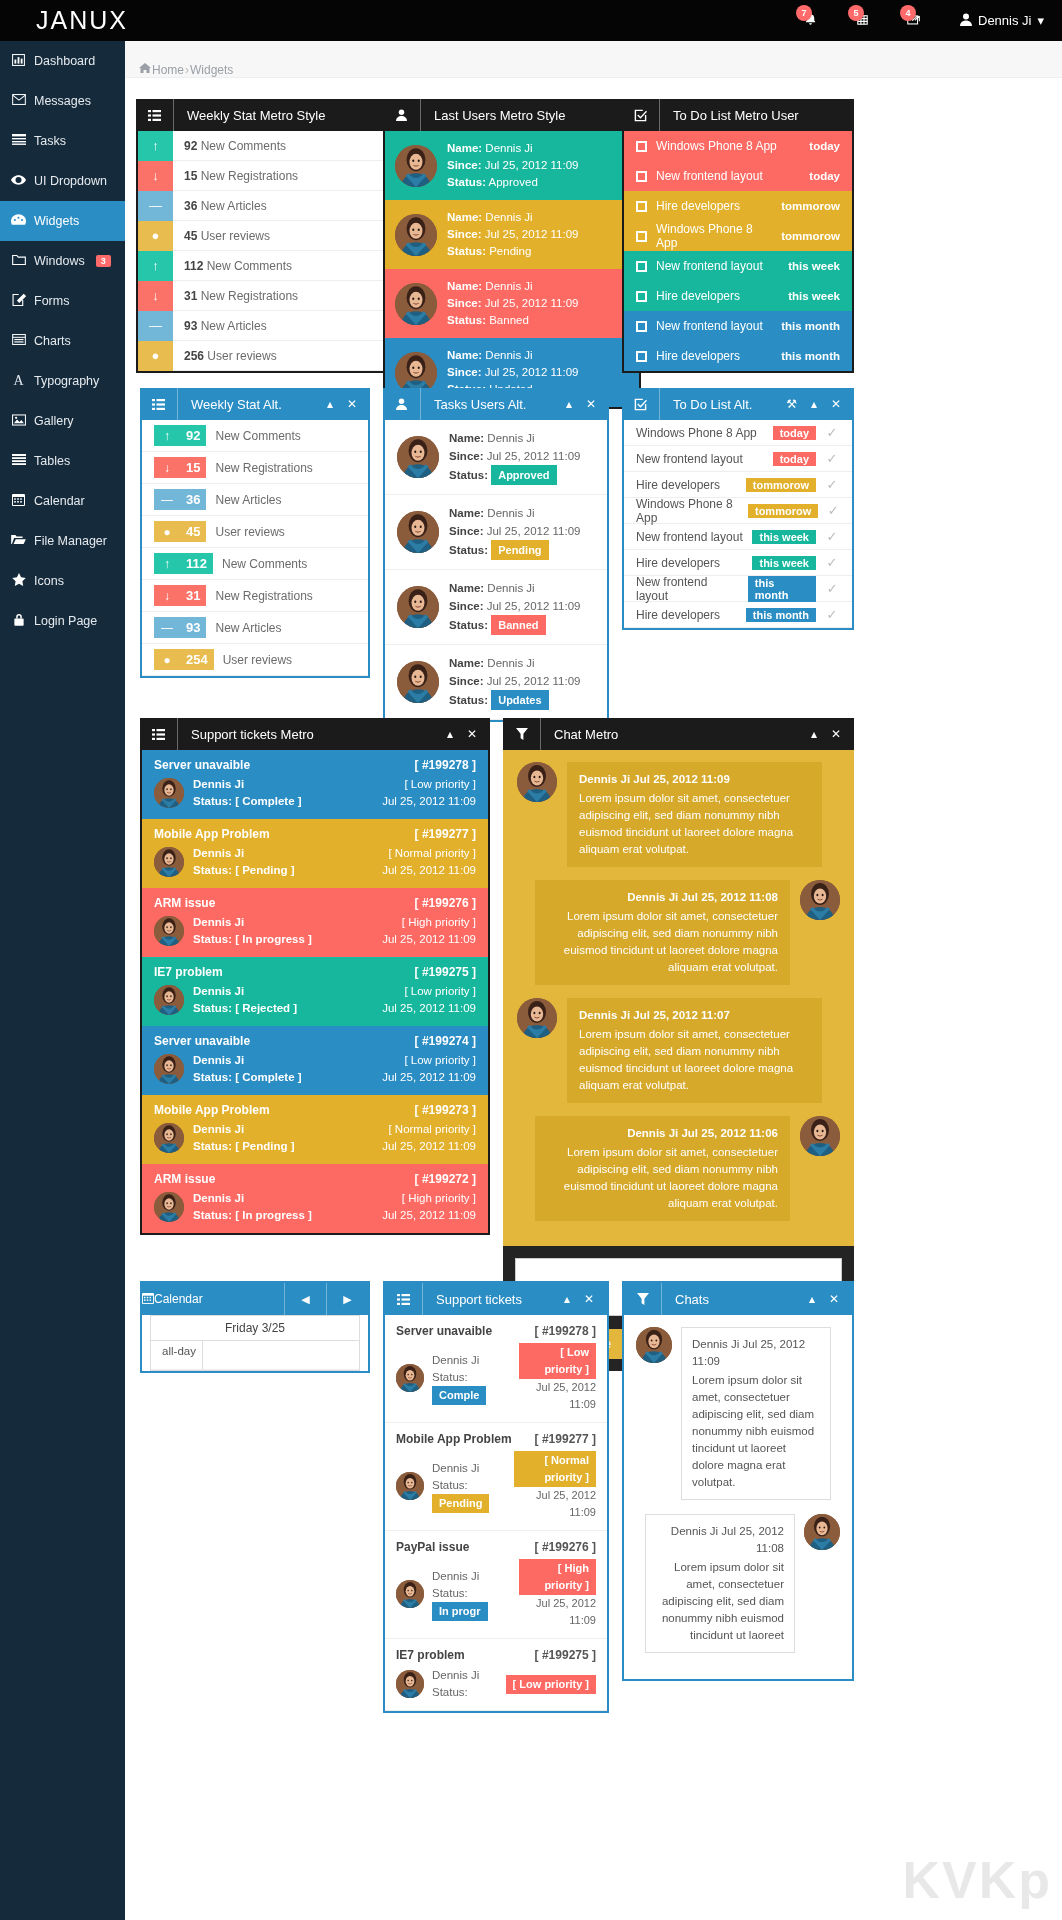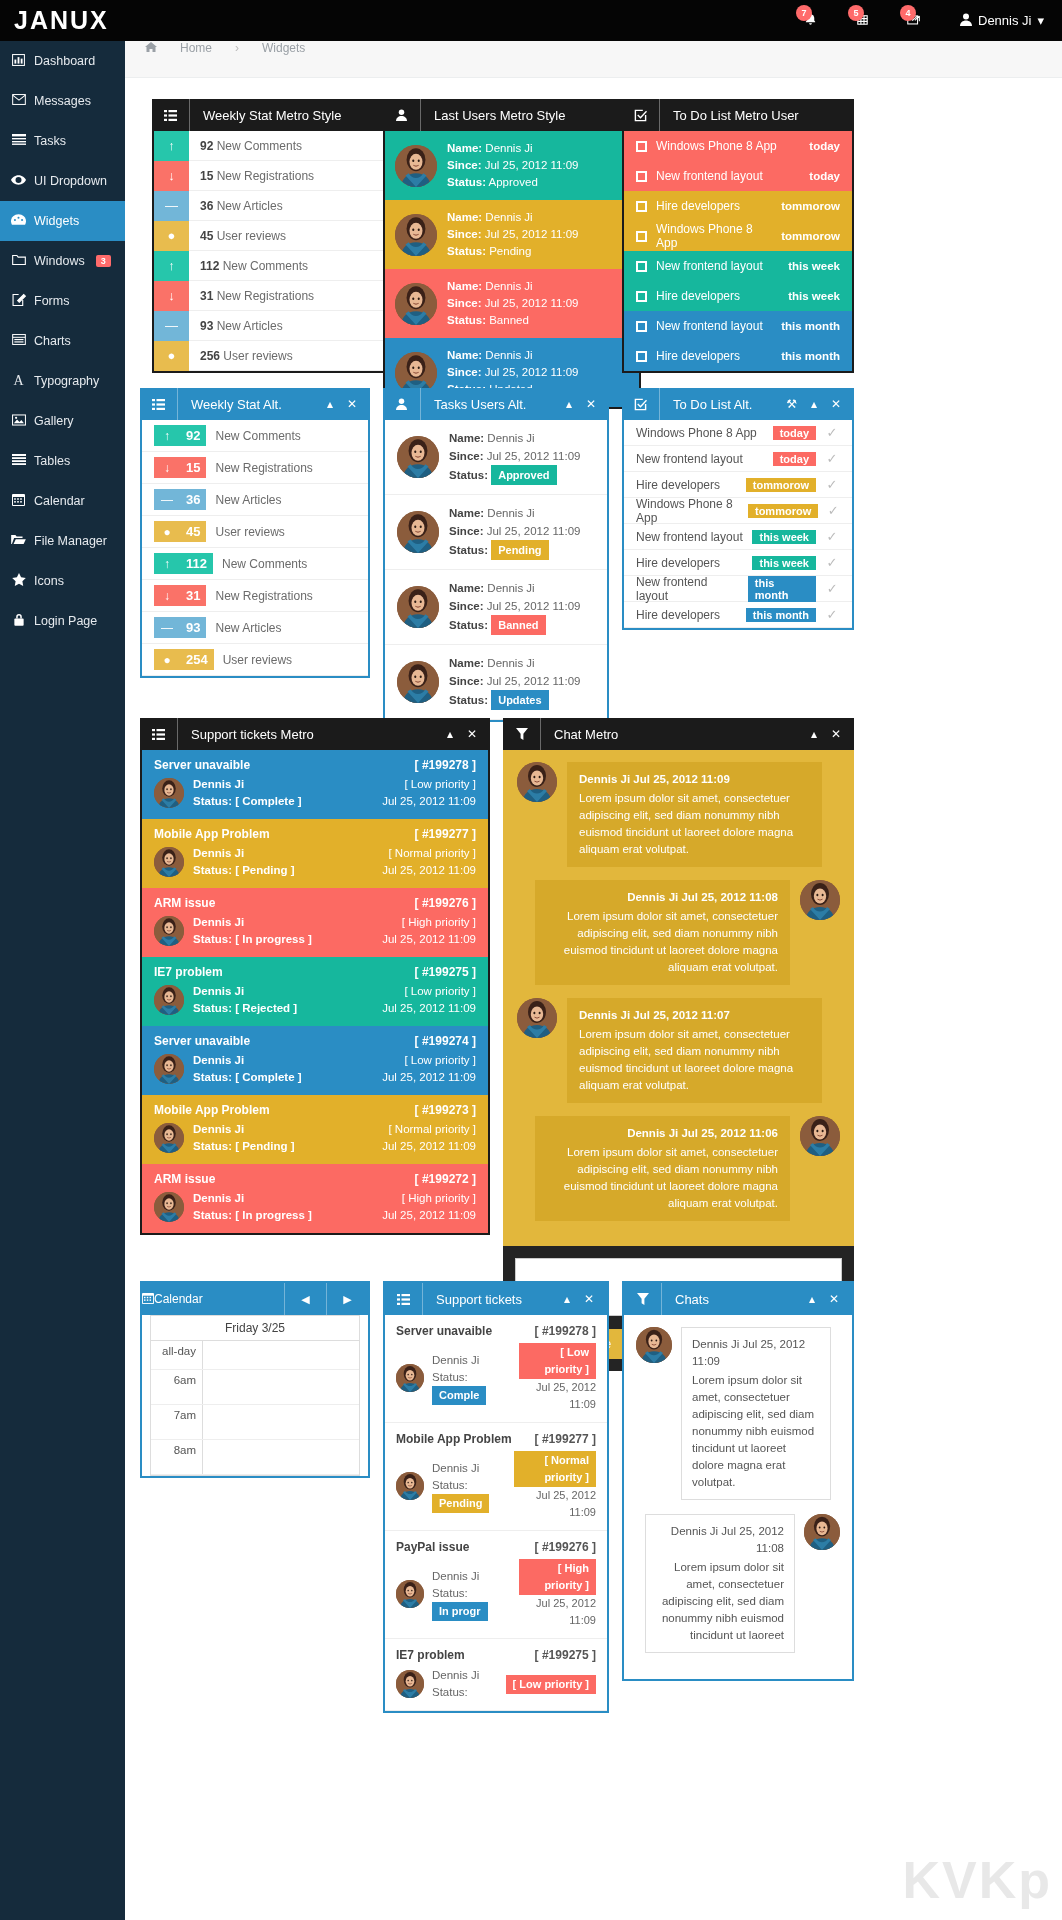--- a/index.html
+++ b/index.html
@@ -14,21 +14,21 @@
   }
 
   
   .topbar {
     position: absolute; top: 0; left: 0; width: 1062px; height: 41px;
     background: #050505;
     display: flex; align-items: center;
   }
   .brand {
     color: #fff; font-size: 25px; letter-spacing: 2px;
-    margin-left: 14px; font-weight: 700;
+    margin-left: 36px; font-weight: 400;
   }
   .topbar-right {
     margin-left: auto; display: flex; align-items: center; height: 41px;
   }
   .tb-icon {
     position: relative; width: 52px; height: 41px;
     display: flex; align-items: center; justify-content: center;
     color: #fff; font-size: 15px;
   }
   .tb-badge {
@@ -56,21 +56,21 @@
   .side-ico { width: 15px; display: inline-block; text-align: center; font-size: 12px; }
   .side-badge {
     background: #ff6b6b; color: #fff; font-size: 9px; font-weight: bold;
     padding: 1px 5px; margin-left: 3px; border-radius: 2px;
   }
 
   
   .content { position: absolute; top: 41px; left: 125px; width: 937px; height: 1879px; background:#fff; }
   .breadcrumb {
     height: 37px; background: #f7f7f7; border-bottom: 1px solid #eceeef;
-    display: flex; align-items: flex-start; padding-left: 20px; gap: 23px;
+    display: flex; align-items: flex-end; padding-left: 14px; gap: 1px;
     font-size: 12px; color: #9aa0a6;
   }
   .breadcrumb .sep { color: #bbb; }
 
   
   .panel { position: absolute; background: #fff; }
   .panel-head {
     height: 32px; display: flex; align-items: center;
     color: #fff; font-size: 13px;
   }
@@ -356,21 +356,21 @@
       <svg width="12" height="12" viewBox="0 0 12 12" fill="#9aa0a6">
           <path d="M6 1L0 6h1.5v5h3V8h3v3h3V6H12z"></path>
         </svg>
     </span>
     <span>Home</span>
     <span class="sep">›</span>
     <span>Widgets</span>
   </div>
 </div>
 
-<div class="panel" style="left:152px; top:99px; width:260px;">
+<div class="panel" style="left:136px; top:99px; width:260px;">
   <div class="panel-head head-dark">
     <div class="ph-ico">
       <svg width="13" height="11" viewBox="0 0 13 11" fill="#fff">
           <rect x="0" y="0" width="3" height="2.2"></rect>
           <rect x="4.5" y="0" width="8.5" height="2.2"></rect>
           <rect x="0" y="4.4" width="3" height="2.2"></rect>
           <rect x="4.5" y="4.4" width="8.5" height="2.2"></rect>
           <rect x="0" y="8.8" width="3" height="2.2"></rect>
           <rect x="4.5" y="8.8" width="8.5" height="2.2"></rect>
         </svg>
@@ -1052,34 +1052,20 @@
       <div>◀</div>
       <div>▶</div>
     </div>
   </div>
   <div class="cal-grid">
     <div class="cal-col-head">Friday 3/25</div>
     <div class="cal-r">
       <div class="lab">all-day</div>
       <div class="cell" style="height:28px"></div>
     </div>
-    <div id="cal-hours">
-        <div class="cal-r">
-          <div class="lab">6am</div>
-          <div class="cell" style="height:34px"></div>
-        </div>
-        <div class="cal-r">
-          <div class="lab">7am</div>
-          <div class="cell" style="height:34px"></div>
-        </div>
-        <div class="cal-r">
-          <div class="lab">8am</div>
-          <div class="cell" style="height:34px"></div>
-        </div>
-      </div>
   </div>
 </div>
 
 <div class="panel" style="left:383px; top:1281px; width:226px; border:2px solid #2a8dc4;">
   <div class="panel-head head-blue">
     <div class="ph-ico">
       <svg width="13" height="11" viewBox="0 0 13 11" fill="#fff">
           <rect x="0" y="0" width="3" height="2.2"></rect>
           <rect x="4.5" y="0" width="8.5" height="2.2"></rect>
           <rect x="0" y="4.4" width="3" height="2.2"></rect>

